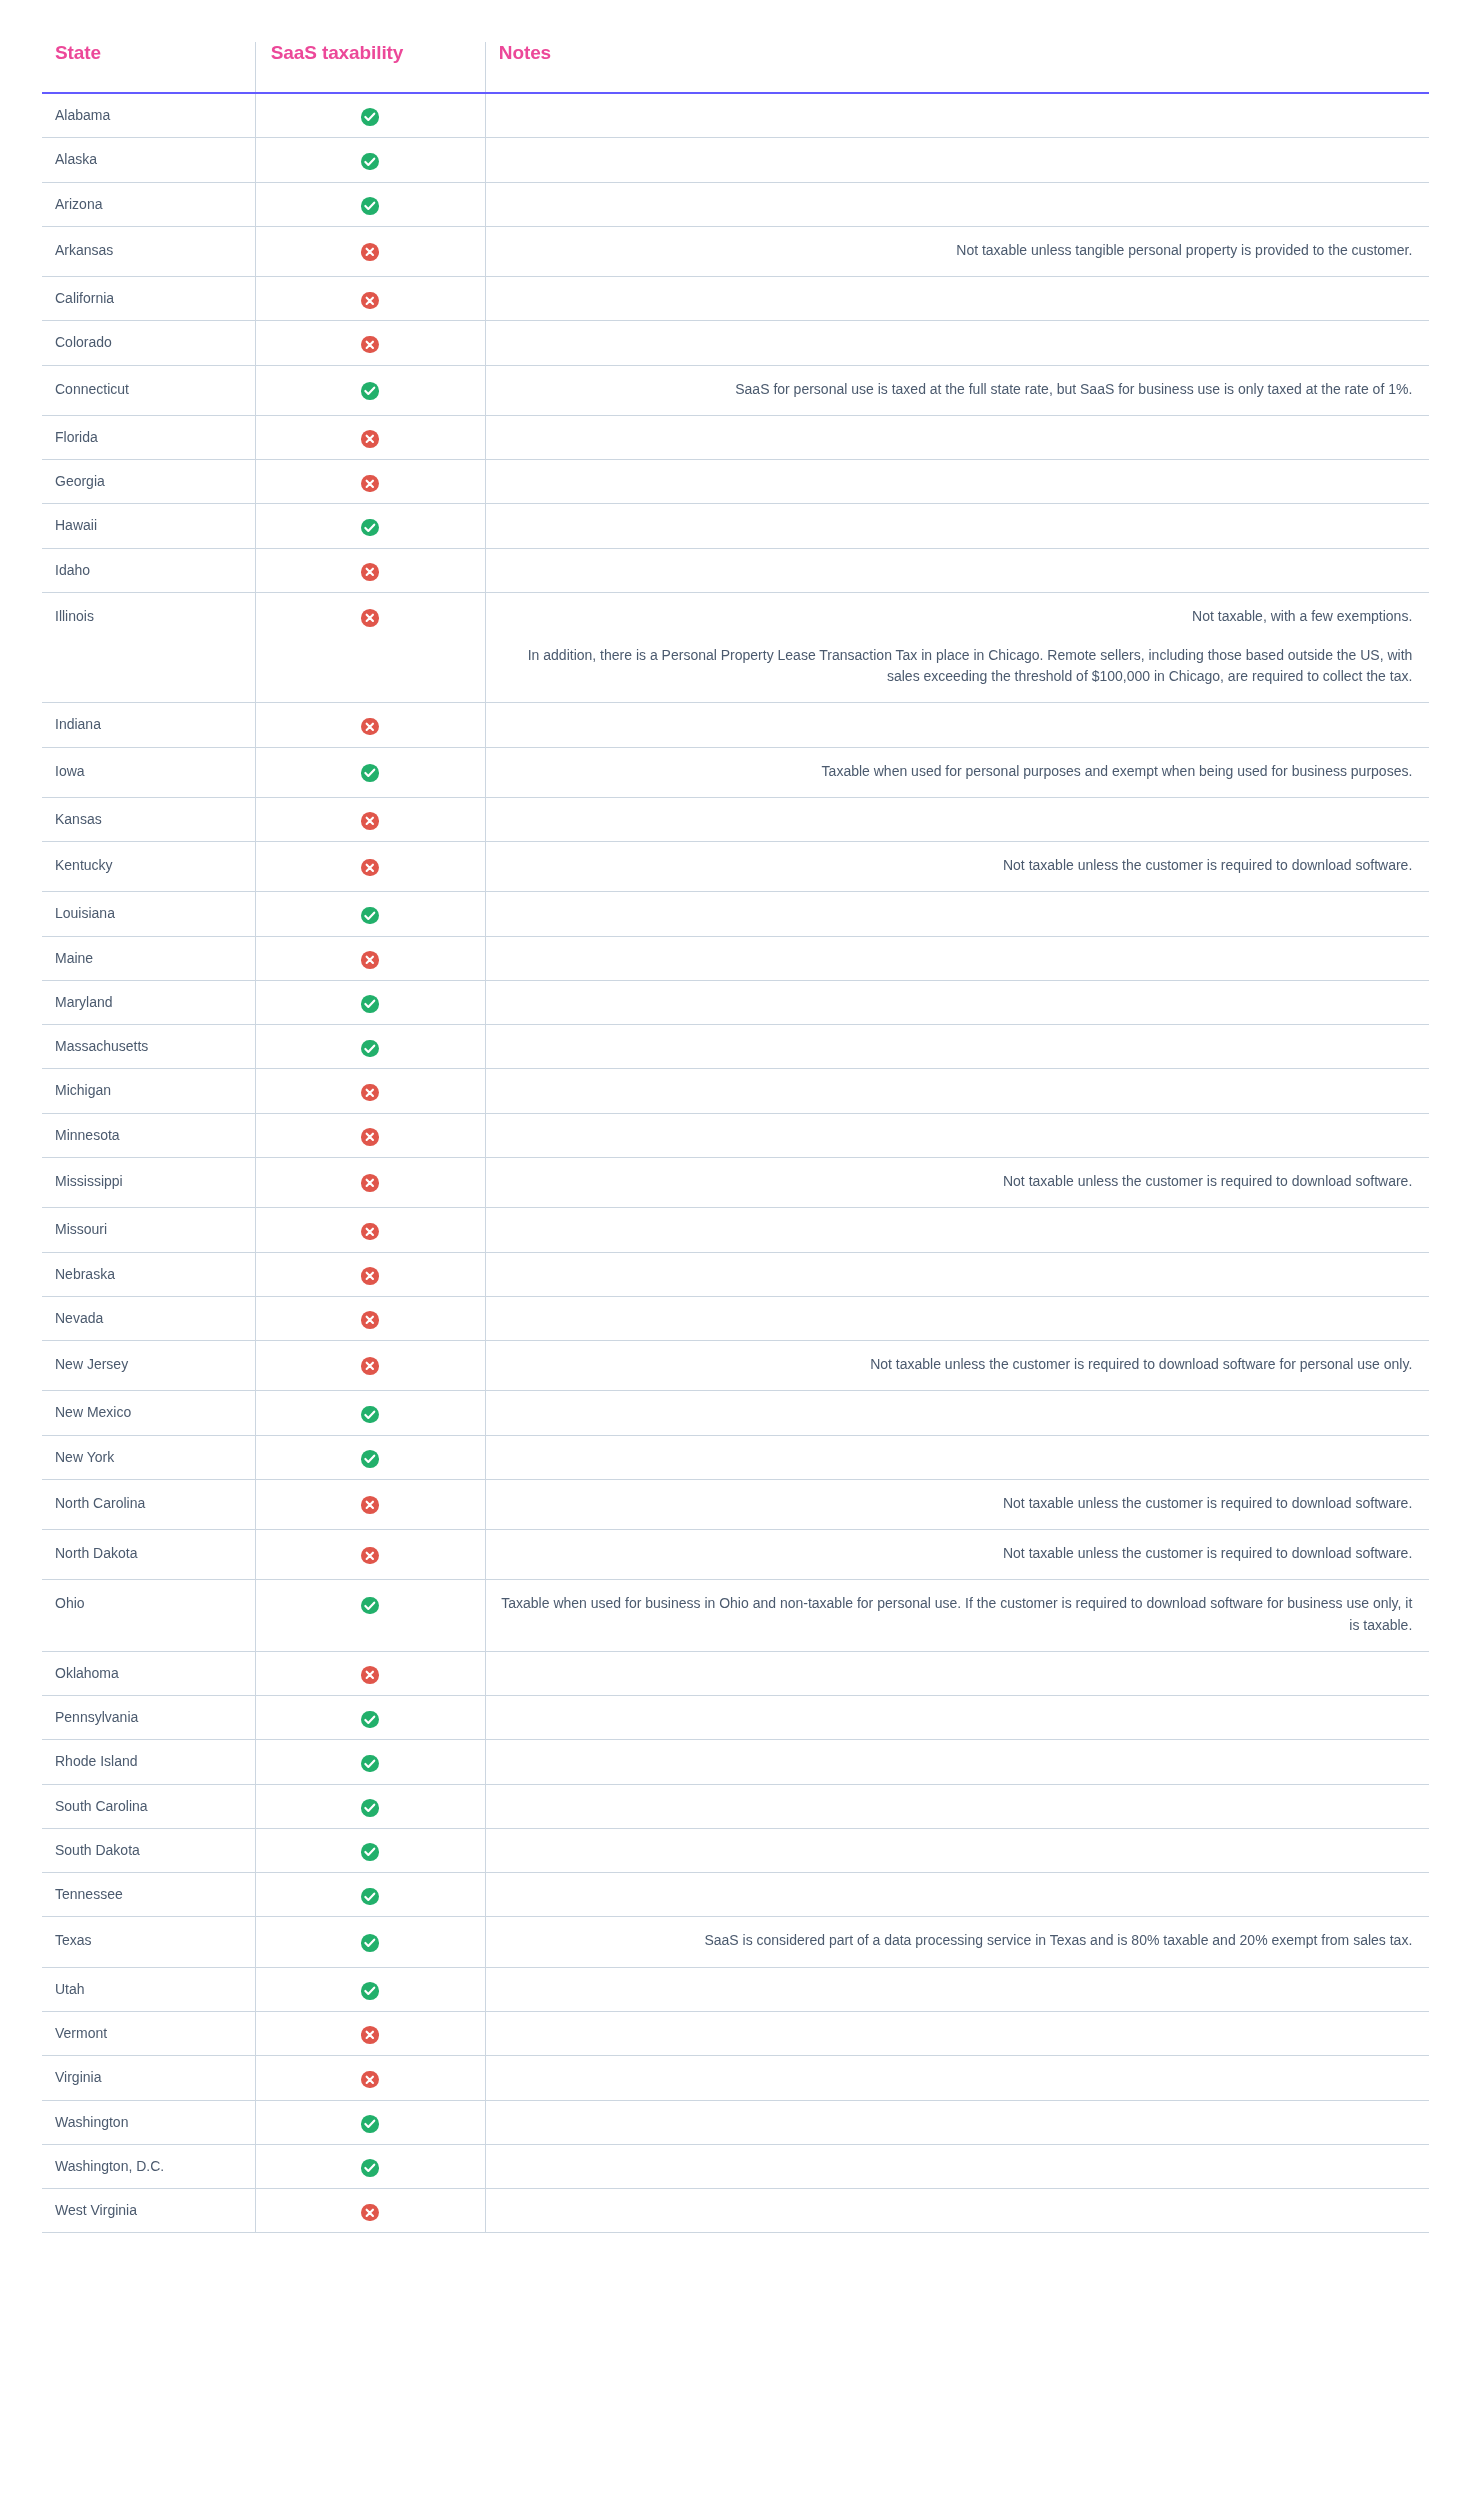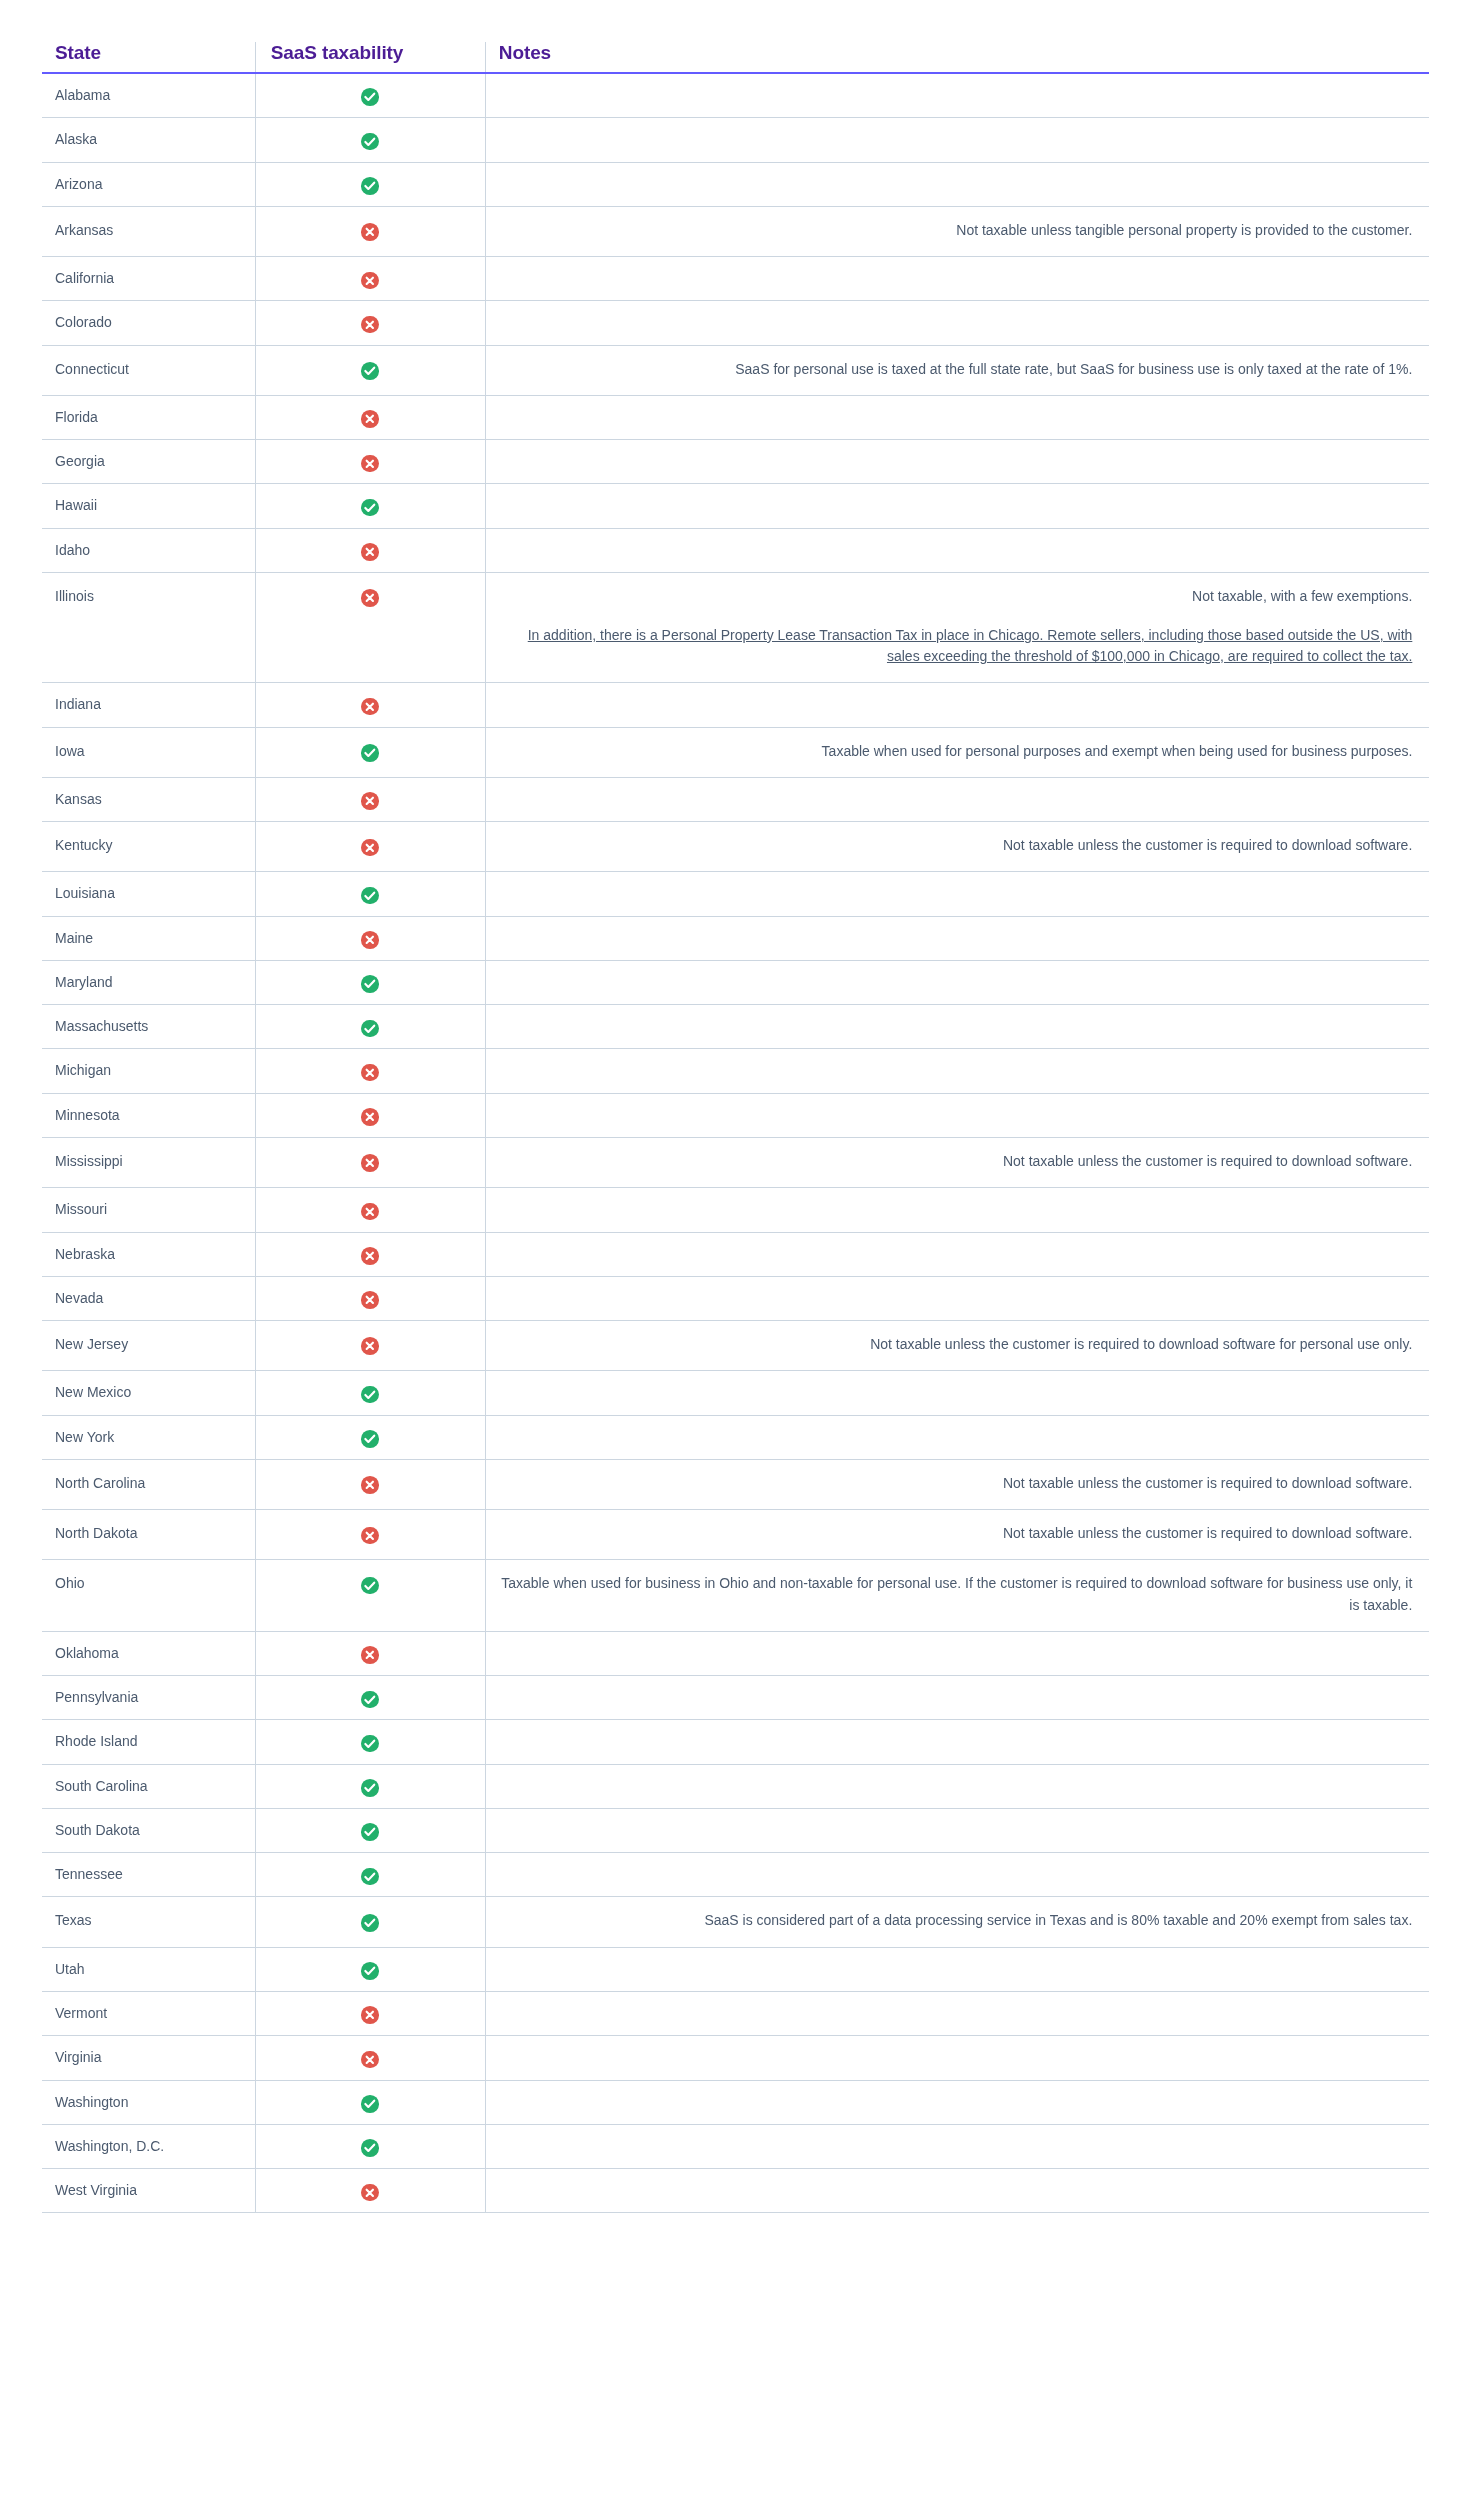--- a/index.html
+++ b/index.html
@@ -32,23 +32,23 @@
   col.col-state      { width: 213px; }
   col.col-taxability { width: 230px; }
   col.col-notes      { width: 943px; }
 
   
   thead th {
     text-align: left;
     vertical-align: bottom;
     font-size: 19px;
     font-weight: 700;
-    color: #4c1d95;
+    color: #ec4899;
     letter-spacing: -0.1px;
-    padding: 0 0 8px 0;
+    padding: 0 0 28px 0;
     border-bottom: 2.8px solid #635bff;
     background: #ffffff;
   }
   thead th.h-state      { padding-left: 13px; }
   thead th.h-taxability { padding-left: 15px; border-left: 0.9px solid #ccd6e0; }
   thead th.h-notes      { padding-left: 13px; border-left: 0.9px solid #ccd6e0; }
 
   
   tbody td {
     border-bottom: 0.9px solid #ccd6e0;
@@ -78,21 +78,21 @@
 
   tbody tr.has-note td.c-state,
   tbody tr.has-note td.c-taxability,
   tbody tr.has-note td.c-notes {
     padding-top: 13px;
     padding-bottom: 15px;
   }
 
   
   .note-p { margin: 0; }
-  .note-p + .note-p { margin-top: 17.6px; text-decoration: underline; }
+  .note-p + .note-p { margin-top: 17.6px; }
 
   
   .status-icon {
     display: inline-block;
     width: 17.6px;
     height: 17.6px;
     border-radius: 50%;
     position: relative;
     vertical-align: middle;
     margin-top: 1.9px;

